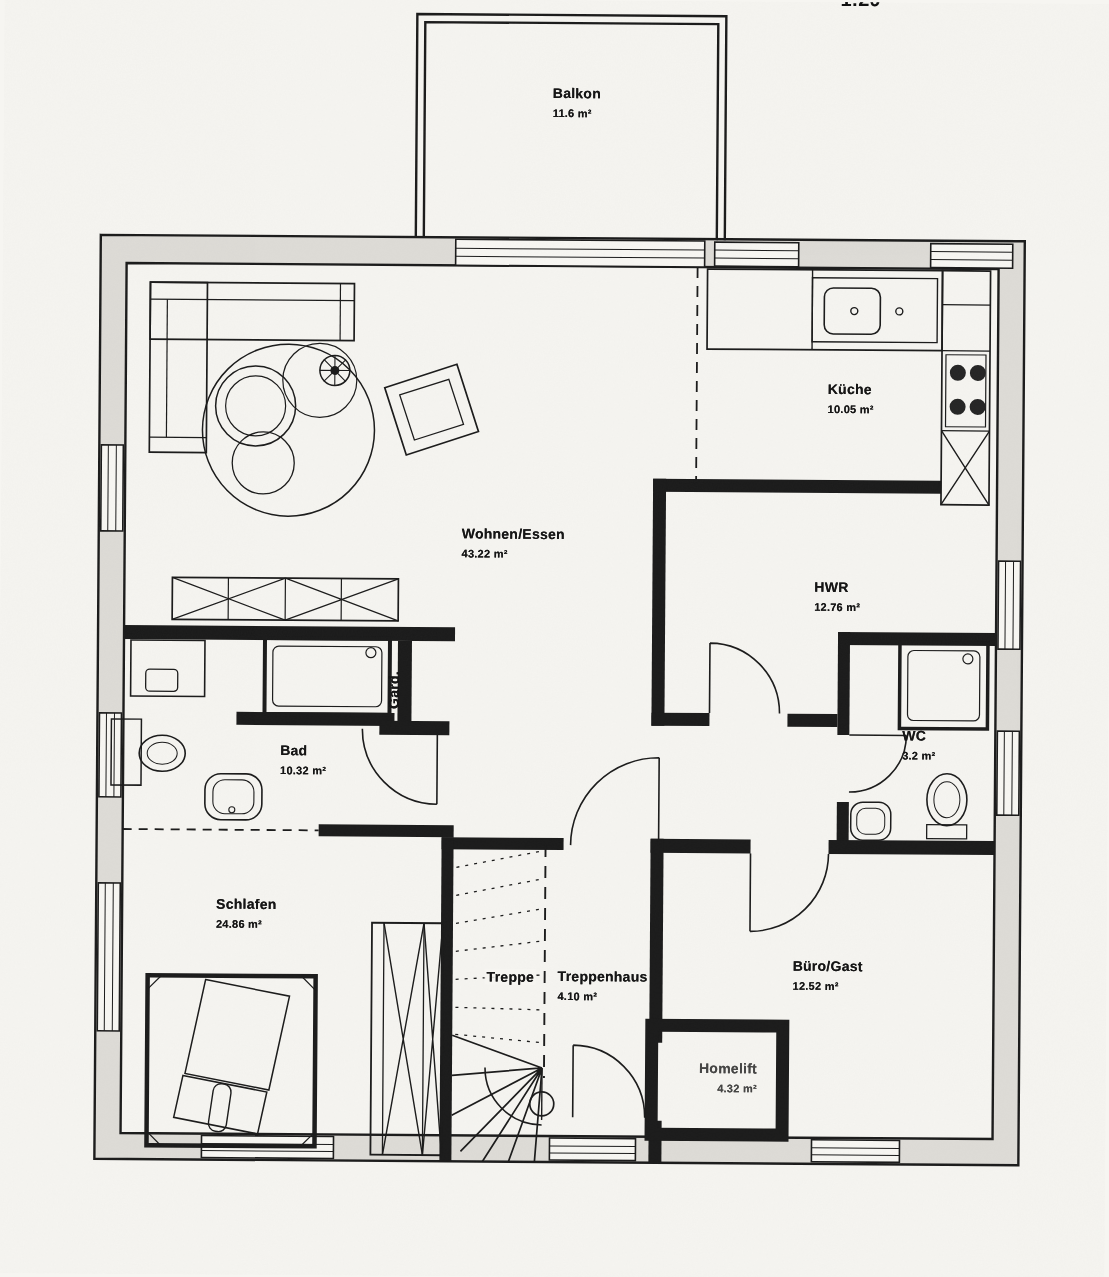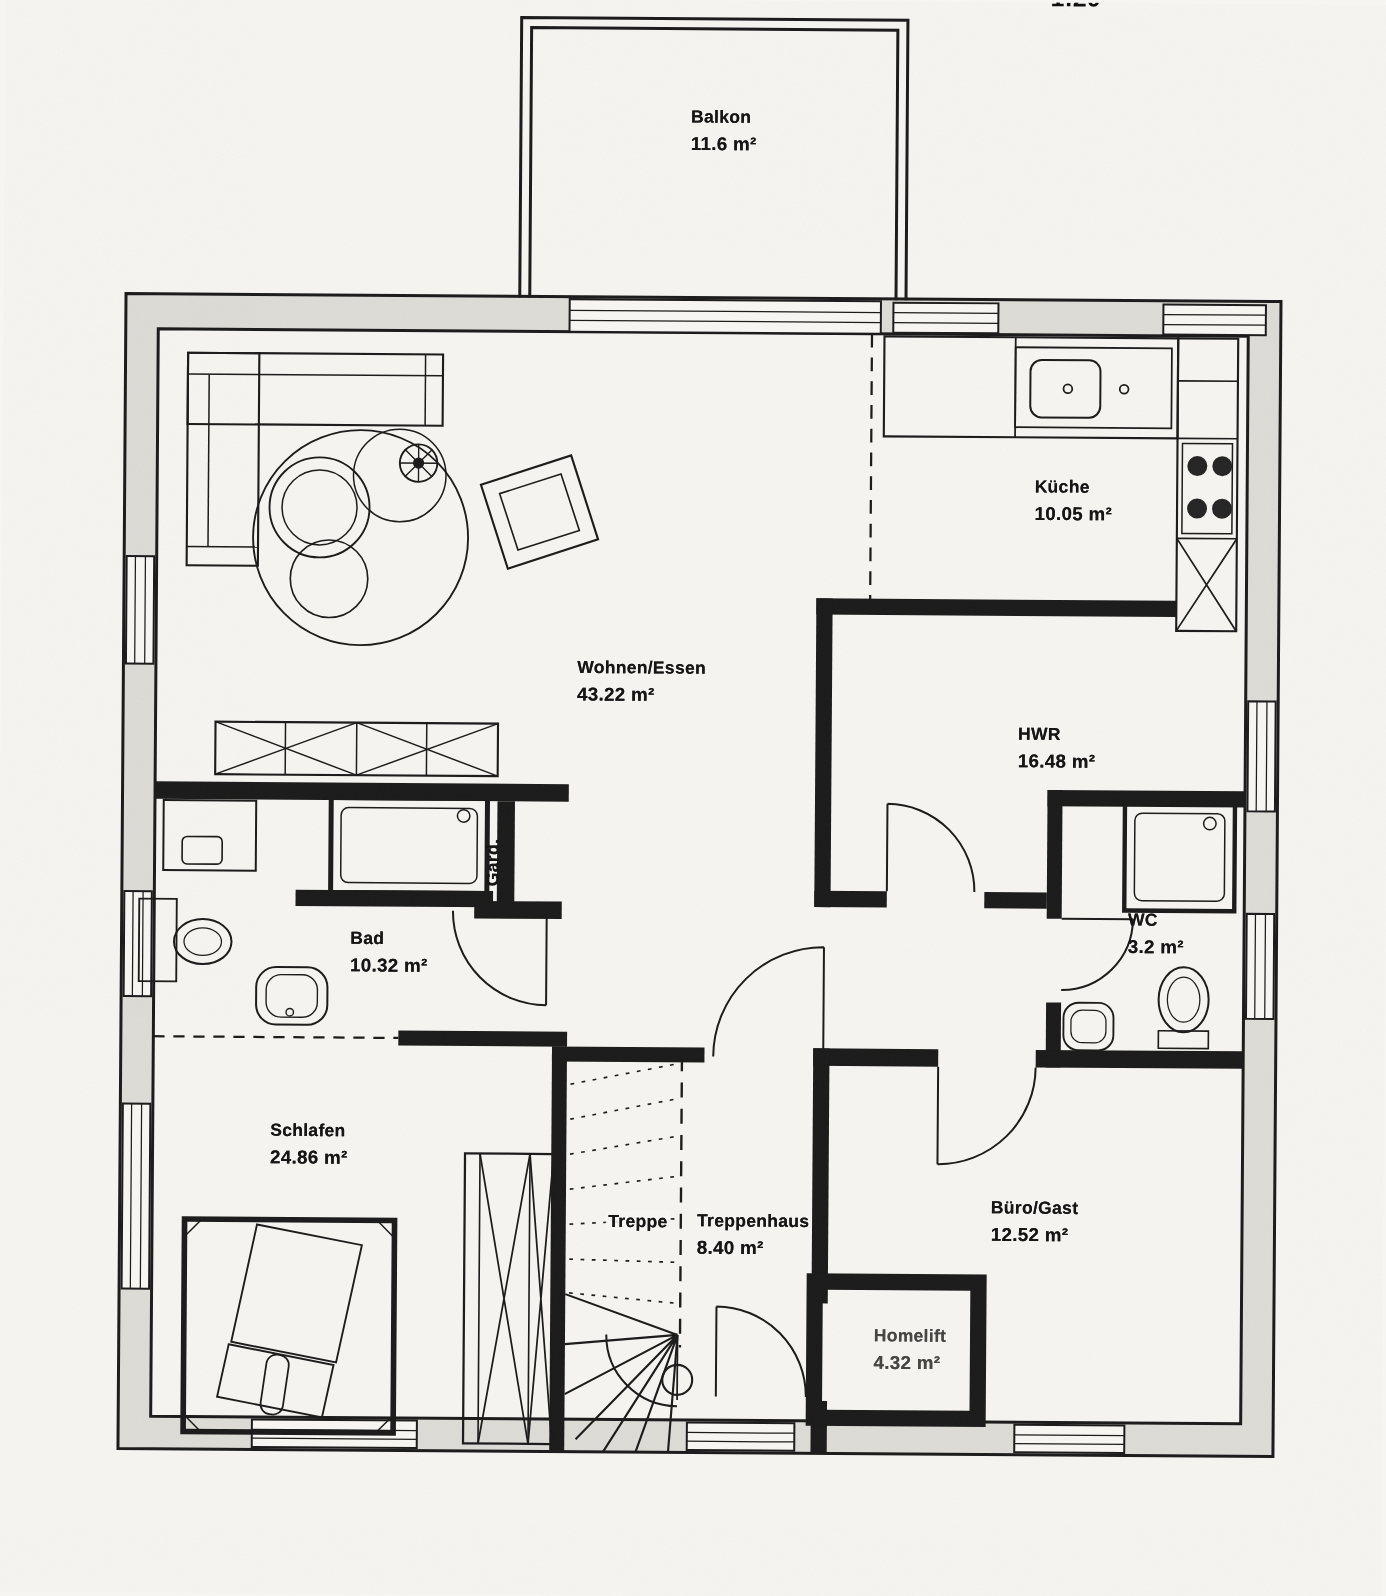--- a/index.html
+++ b/index.html
@@ -4,23 +4,23 @@
 <style>
   html,body{margin:0;padding:0;background:#f6f5f1;}
   body{width:1109px;height:1277px;overflow:hidden;position:relative;
        font-family:"Liberation Sans",sans-serif;}
   #plan{position:absolute;left:0;top:0;width:1109px;height:1277px;
         transform:rotate(0.4deg);transform-origin:554px 640px;}
   svg{position:absolute;left:0;top:0;}
   .lbl{position:absolute;display:flex;flex-direction:column;gap:8px;
        font-weight:700;font-size:14px;letter-spacing:.25px;color:#161616;
        text-shadow:0 0 .5px rgba(20,20,20,.85);white-space:nowrap;line-height:1;}
-  .lbl .ar{font-size:15px;}
+  .lbl .ar{font-size:11px;}
   .lbl-rot{transform:rotate(-90deg);transform-origin:left bottom;}
-  .faded{opacity:.78;}
+  .faded{opacity:.78;align-items:flex-end;}
   .onstairs{background:rgba(246,245,241,.88);padding:1px 2px;}
   .scale-note{position:absolute;left:836px;top:0;width:80px;height:9px;overflow:hidden;}
   .scale-note span{display:block;margin-top:-14px;font-weight:700;font-size:20px;color:#111;}
 </style>
 </head>
 <body>
 
 <div id="plan">
 
 <svg width="1109" height="1277" viewBox="0 0 1109 1277">
@@ -241,40 +241,40 @@
 <div class="lbl" style="left:826px;top:380px">
   <span class="nm">Küche</span>
   <span class="ar">10.05 m²</span>
 </div>
 <div class="lbl" style="left:461px;top:527px">
   <span class="nm">Wohnen/Essen</span>
   <span class="ar">43.22 m²</span>
 </div>
 <div class="lbl" style="left:814px;top:578px">
   <span class="nm">HWR</span>
-  <span class="ar">16.48 m²</span>
+  <span class="ar">12.76 m²</span>
 </div>
 <div class="lbl" style="left:281px;top:745px">
   <span class="nm">Bad</span>
   <span class="ar">10.32 m²</span>
 </div>
 <div class="lbl" style="left:903px;top:726px">
   <span class="nm">WC</span>
   <span class="ar">3.2 m²</span>
 </div>
 <div class="lbl" style="left:218px;top:899px">
   <span class="nm">Schlafen</span>
   <span class="ar">24.86 m²</span>
 </div>
 <div class="lbl onstairs" style="left:487px;top:969px">
   <span class="nm">Treppe</span>
 </div>
 <div class="lbl" style="left:560px;top:969px">
   <span class="nm">Treppenhaus</span>
-  <span class="ar">8.40 m²</span>
+  <span class="ar">4.10 m²</span>
 </div>
 <div class="lbl" style="left:795px;top:957px">
   <span class="nm">Büro/Gast</span>
   <span class="ar">12.52 m²</span>
 </div>
 <div class="lbl faded" style="left:702px;top:1060px">
   <span class="nm">Homelift</span>
   <span class="ar">4.32 m²</span>
 </div>
 <div class="lbl lbl-rot" style="left:401px;top:696px">

